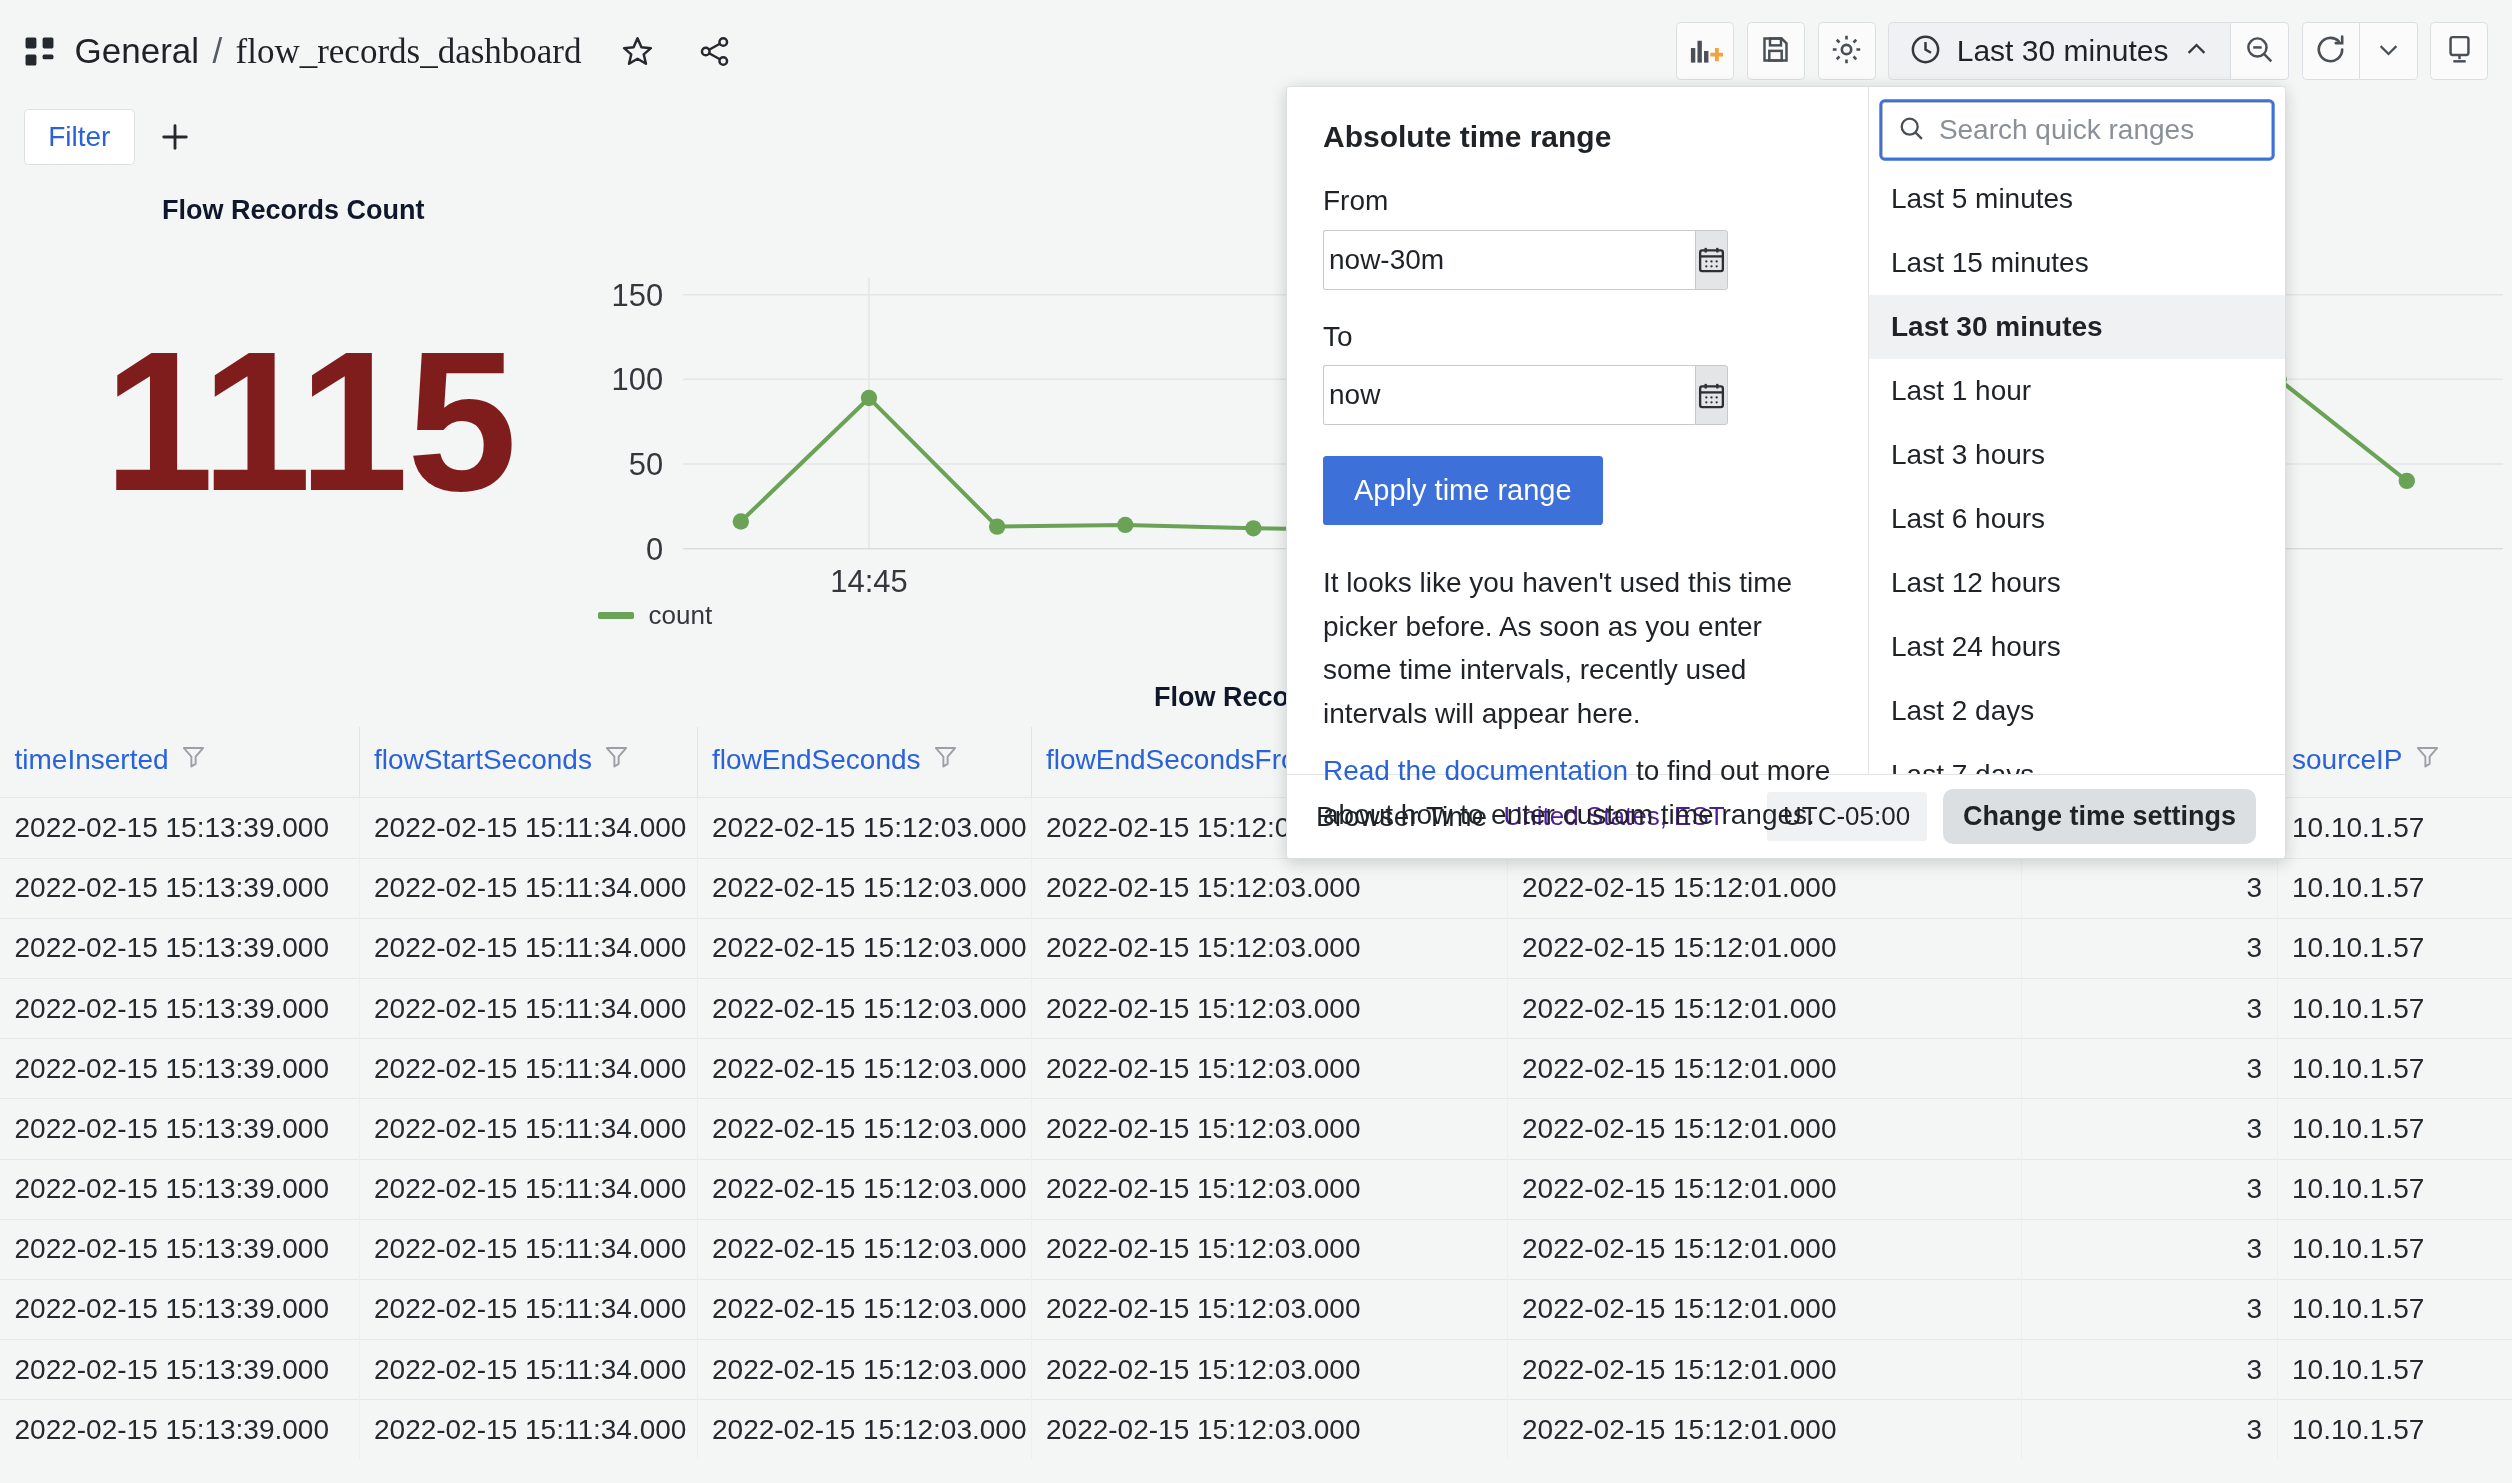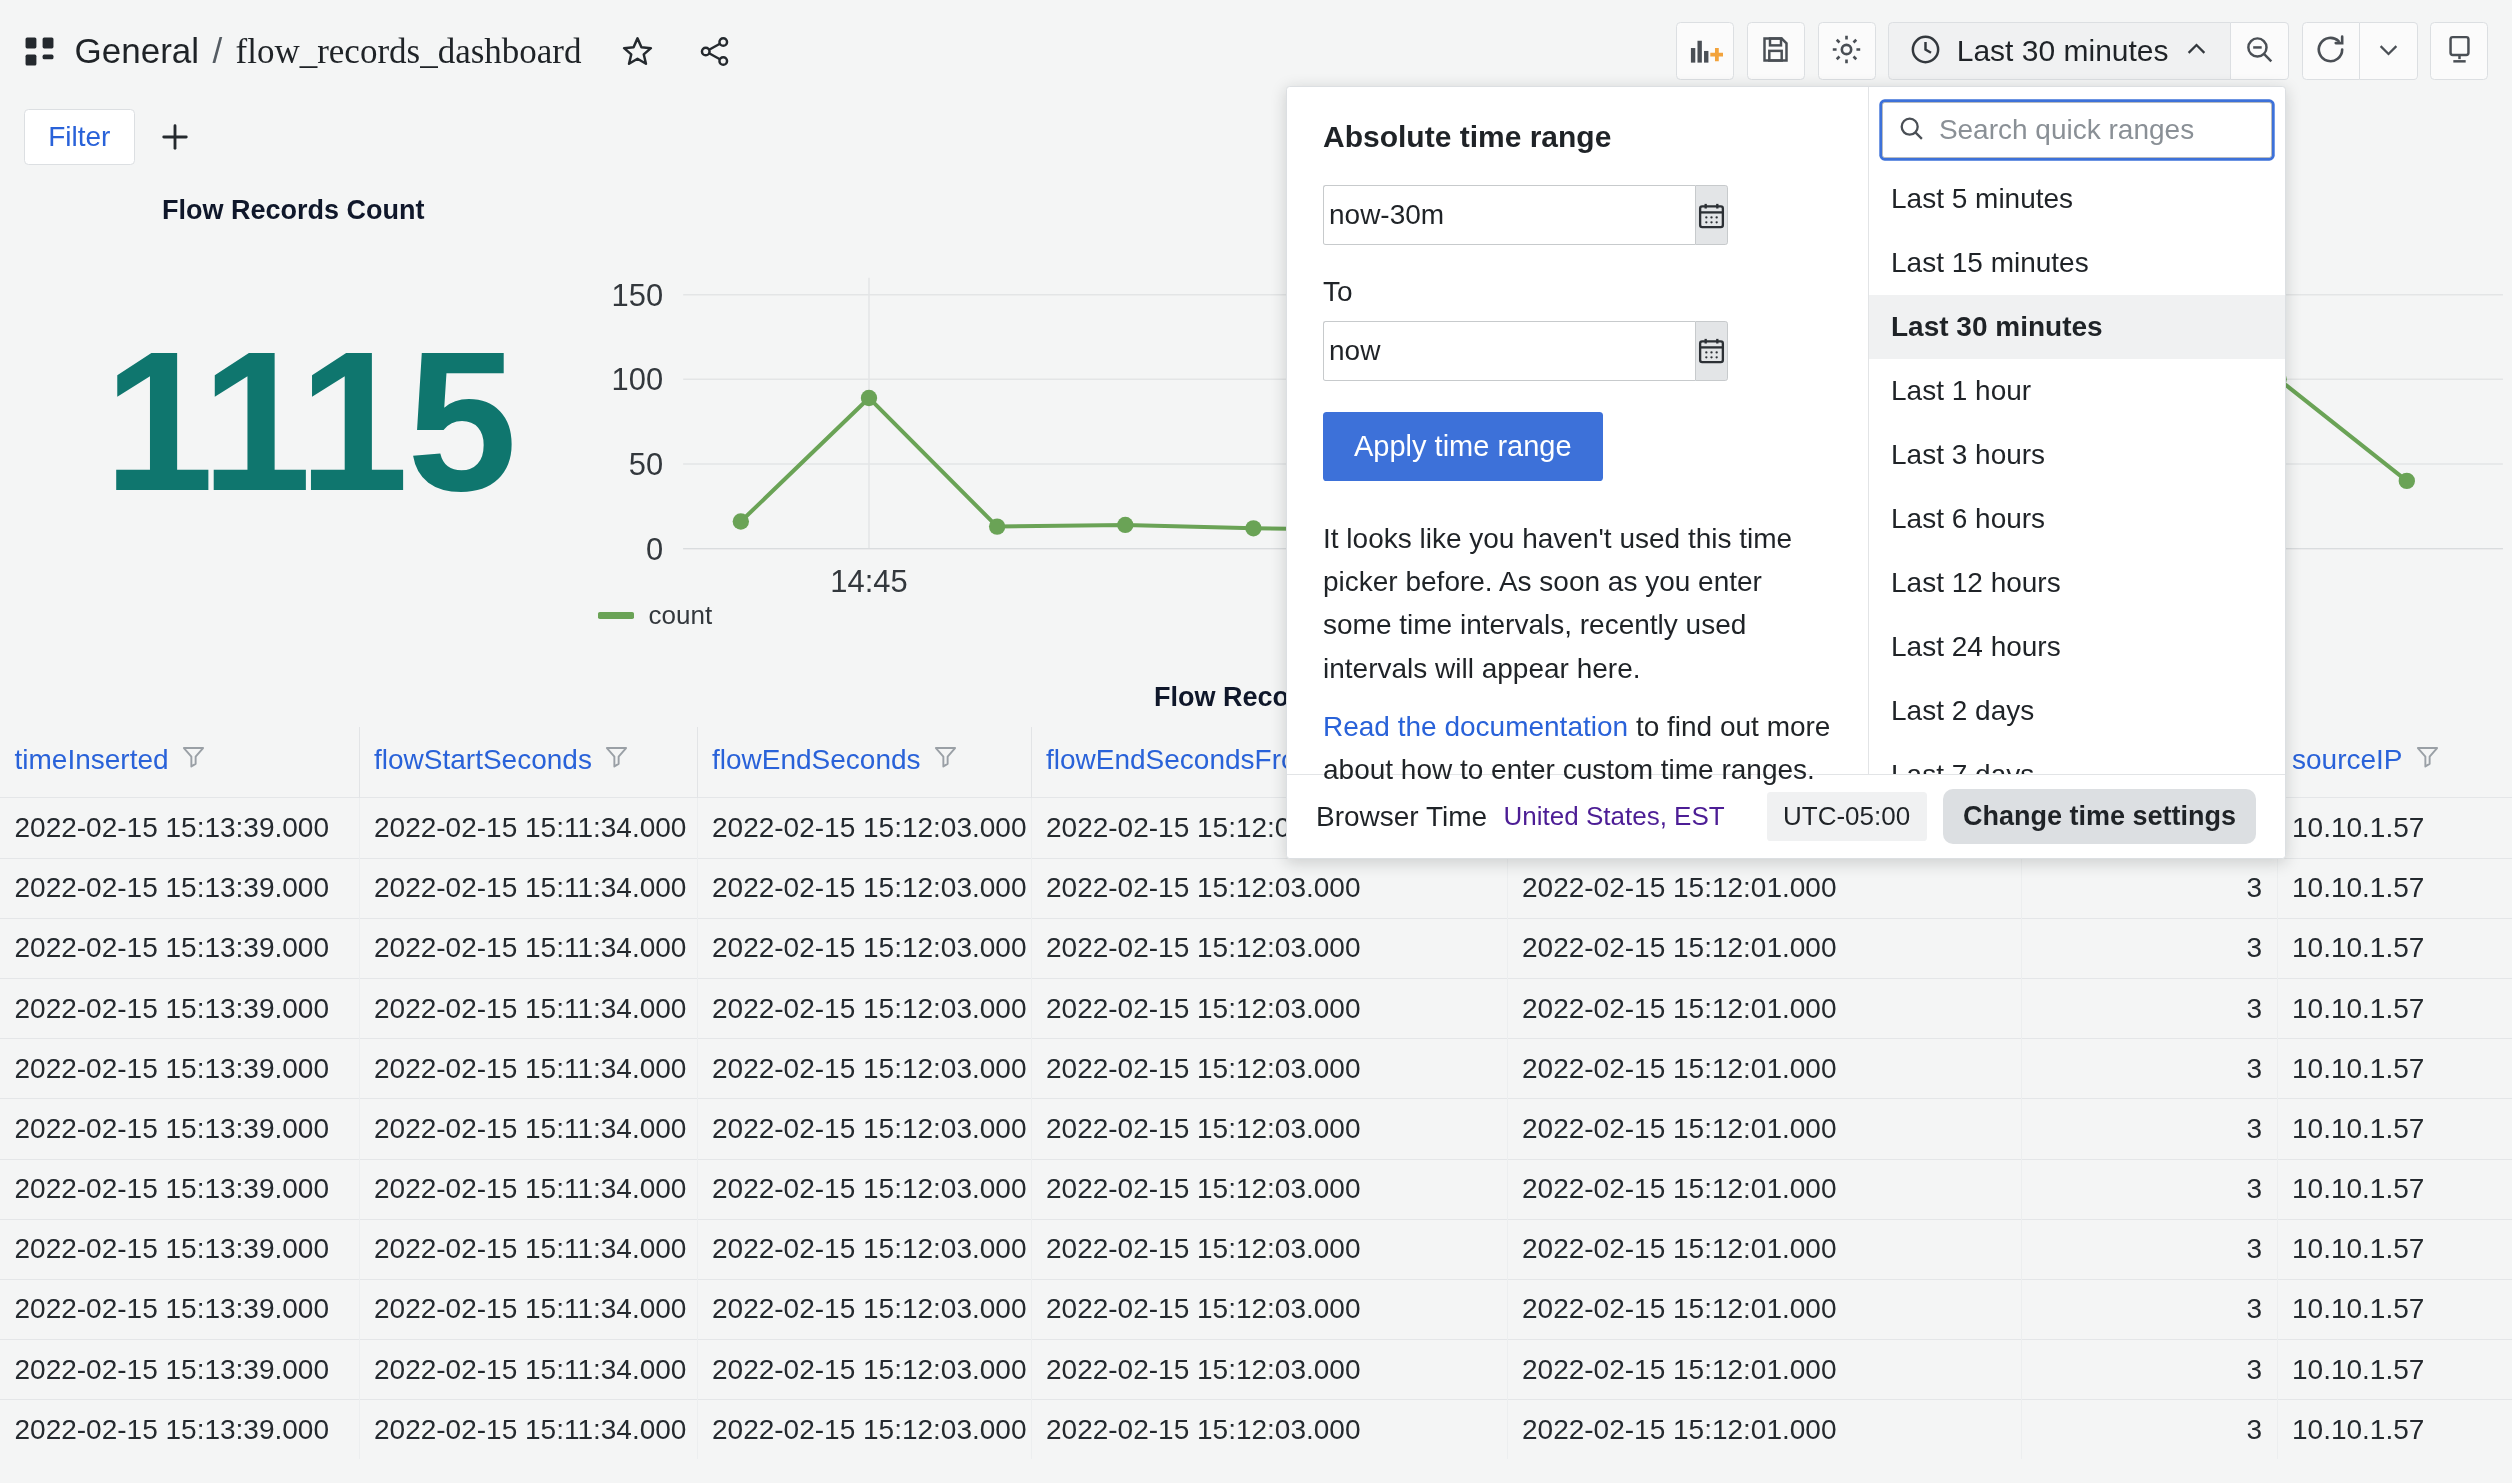--- a/index.html
+++ b/index.html
@@ -60,21 +60,21 @@
 
   
   .panel-title {
     position: absolute; font-size: 27px; font-weight: 700; color: #0f172a; white-space: nowrap;
   }
   #stat-panel-title { left: 162px; top: 195px; }
   #table-panel-title { left: 1154px; top: 682px; }
 
   .stat-value {
     position: absolute; left: 64px; top: 323px; width: 491px; text-align: center;
-    font-size: 198px; font-weight: 700; color: #0f766e; line-height: 1;
+    font-size: 198px; font-weight: 700; color: #7f1d1d; line-height: 1;
     letter-spacing: -1.8px;
   }
 
   
   .chart-wrap { position: absolute; left: 545px; top: 254px; width: 1967px; height: 382px; }
   .chart-svg { display: block; }
   .legend { position: absolute; left: 598px; top: 600px; display: flex; align-items: center; gap: 14.5px; }
   .legend-swatch { width: 36px; height: 7.3px; background: #6aa356; border-radius: 1.8px; display: block; }
   .legend-label { font-size: 26px; color: #33383d; }
 
@@ -502,20 +502,21 @@
           </tr>
         </tbody>
     </table>
   </div>
 
   <div class="tp-popover">
     <div class="tp-body">
       <div class="tp-left">
         <div class="tp-left-head">Absolute time range</div>
 
+        <div class="tp-field-label">From</div>
         <div class="tp-input-row">
           <input class="tp-input" value="now-30m" style="">
           <span class="tp-cal-btn">
             <svg width="31" height="31" viewBox="0 0 24 24" fill="none" stroke="#2c3035" stroke-width="1.8">
               <rect x="3.2" y="5" width="17.6" height="16" rx="1.6"></rect>
               <line x1="3.2" y1="9.6" x2="20.8" y2="9.6"></line>
               <line x1="7.5" y1="3" x2="7.5" y2="6.6"></line>
                 <line x1="16.5" y1="3" x2="16.5" y2="6.6"></line>
               <circle cx="8" cy="13.5" r=".9" fill="#2c3035" stroke="none"></circle>
               <circle cx="12" cy="13.5" r=".9" fill="#2c3035" stroke="none"></circle>

